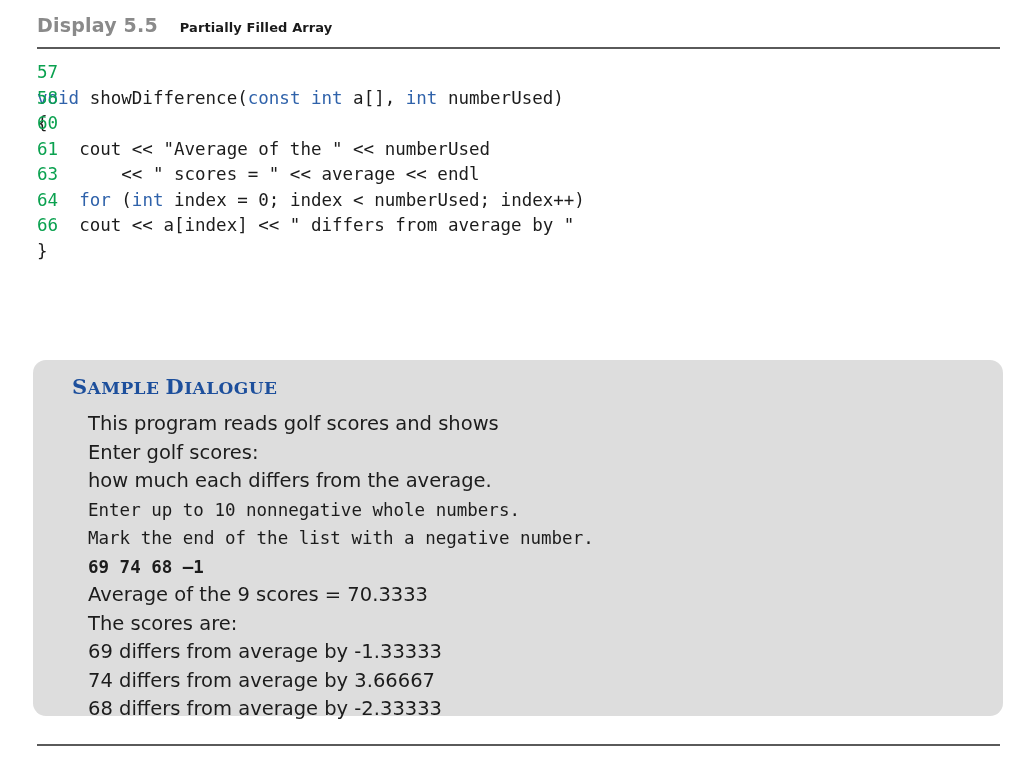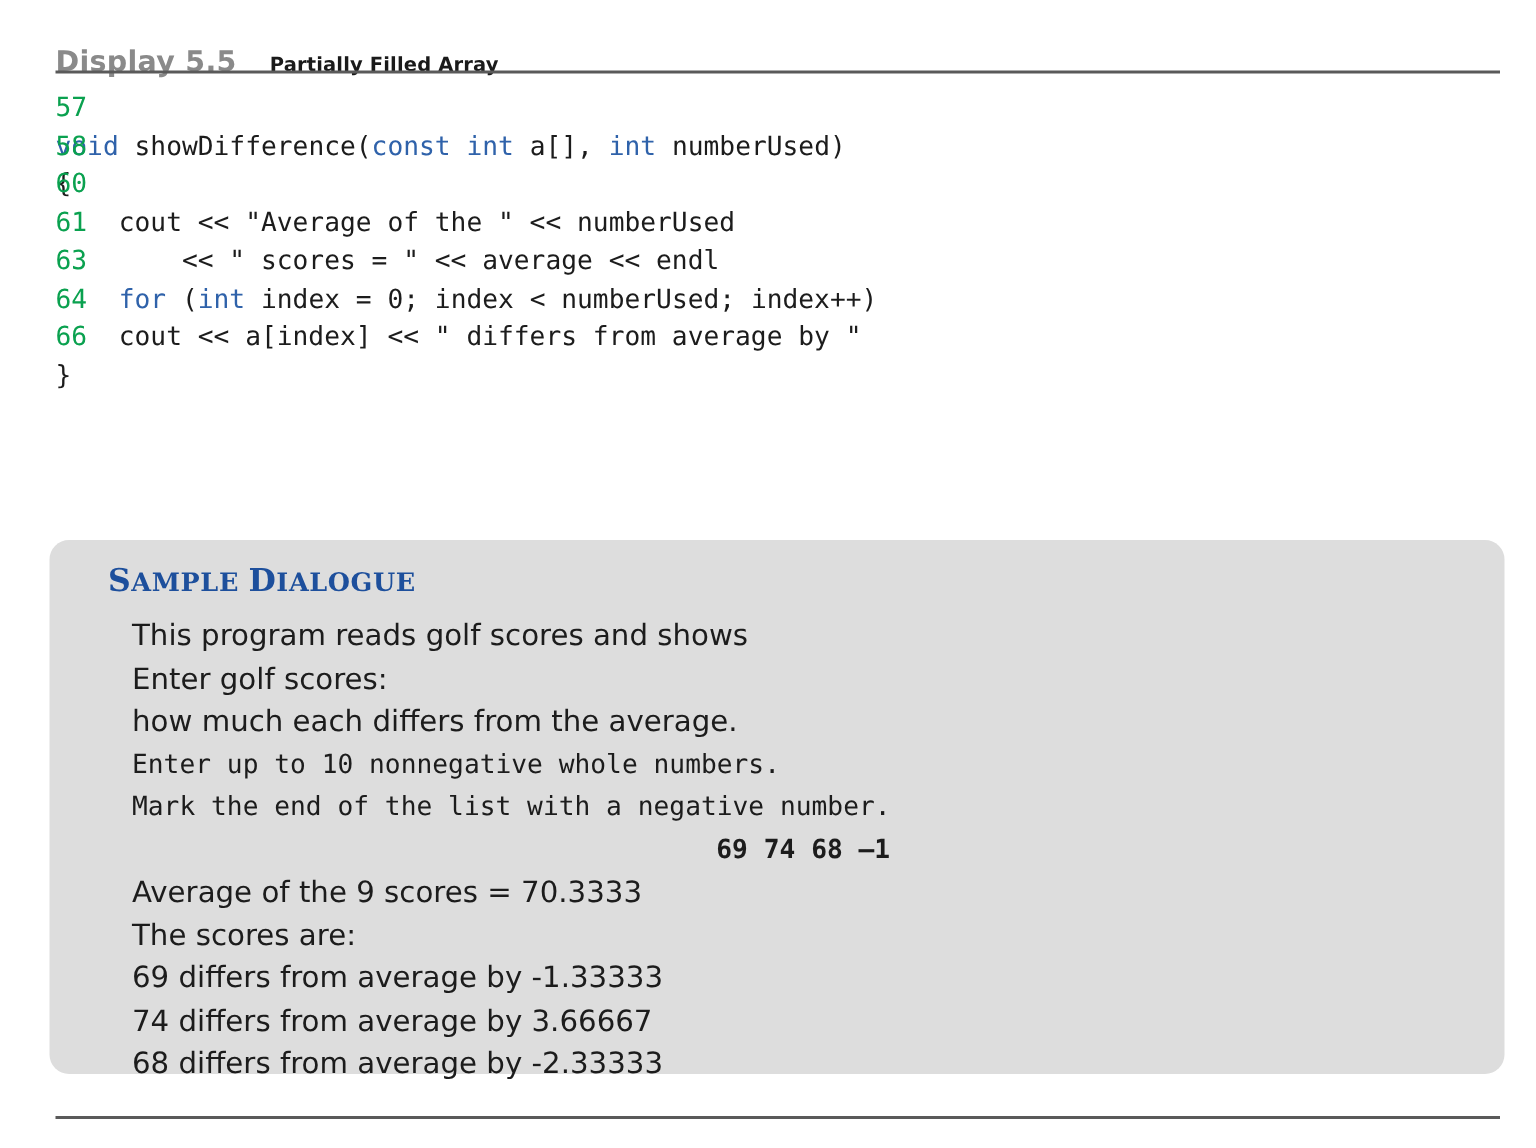--- a/index.html
+++ b/index.html
@@ -12,21 +12,21 @@
     height: 765px;
     font-family: "Liberation Sans", sans-serif;
     overflow: hidden;
     position: relative;
   }
 
   
   .display-header {
     position: absolute;
     left: 37px;
-    top: 20px;
+    top: 4px;
     display: flex;
     align-items: baseline;
     white-space: nowrap;
   }
   .display-label {
     font-family: "DejaVu Sans", sans-serif;
     font-size: 19px;
     font-weight: bold;
     color: #8a8a8a;
     letter-spacing: 0.2px;
@@ -131,21 +131,20 @@
     font-size: 19.5px;
   }
   .dlg-line.mono {
     font-family: "DejaVu Sans Mono", monospace;
     font-size: 17.5px;
   }
   .dlg-line.input {
     font-family: "DejaVu Sans Mono", monospace;
     font-size: 17.5px;
     font-weight: bold;
-    text-align: center;
   }
 </style>
 </head>
 <body>
 
 <div class="display-header">
   <span class="display-label">Display 5.5</span>
   <span class="display-title">Partially Filled Array</span>
 </div>
 

